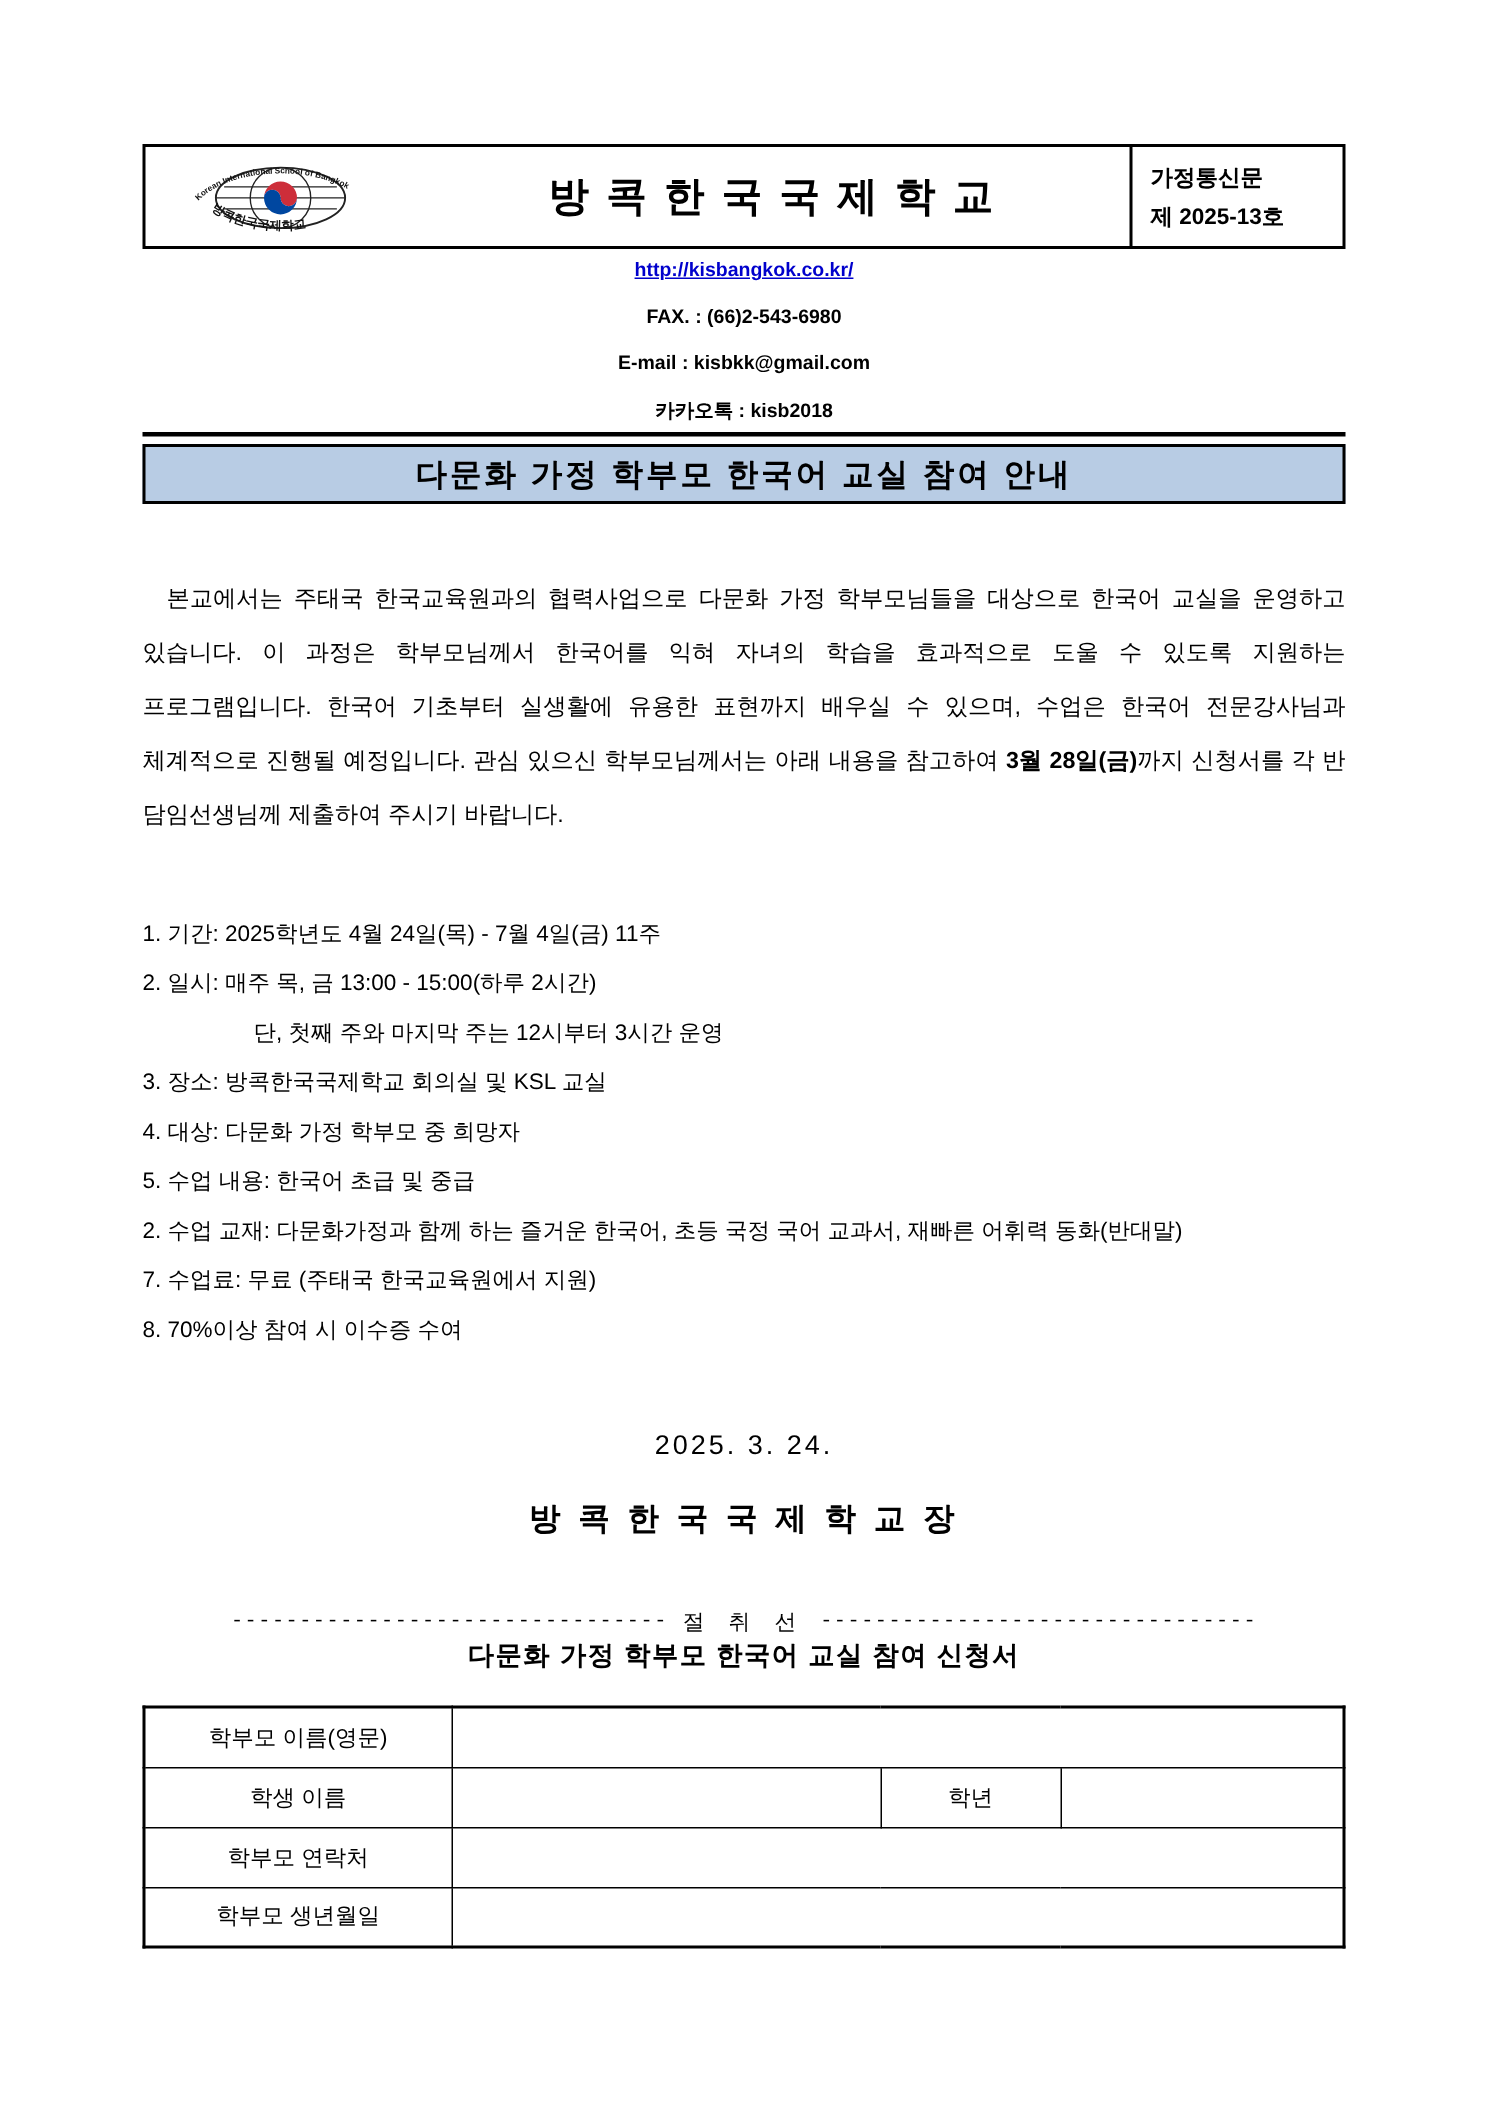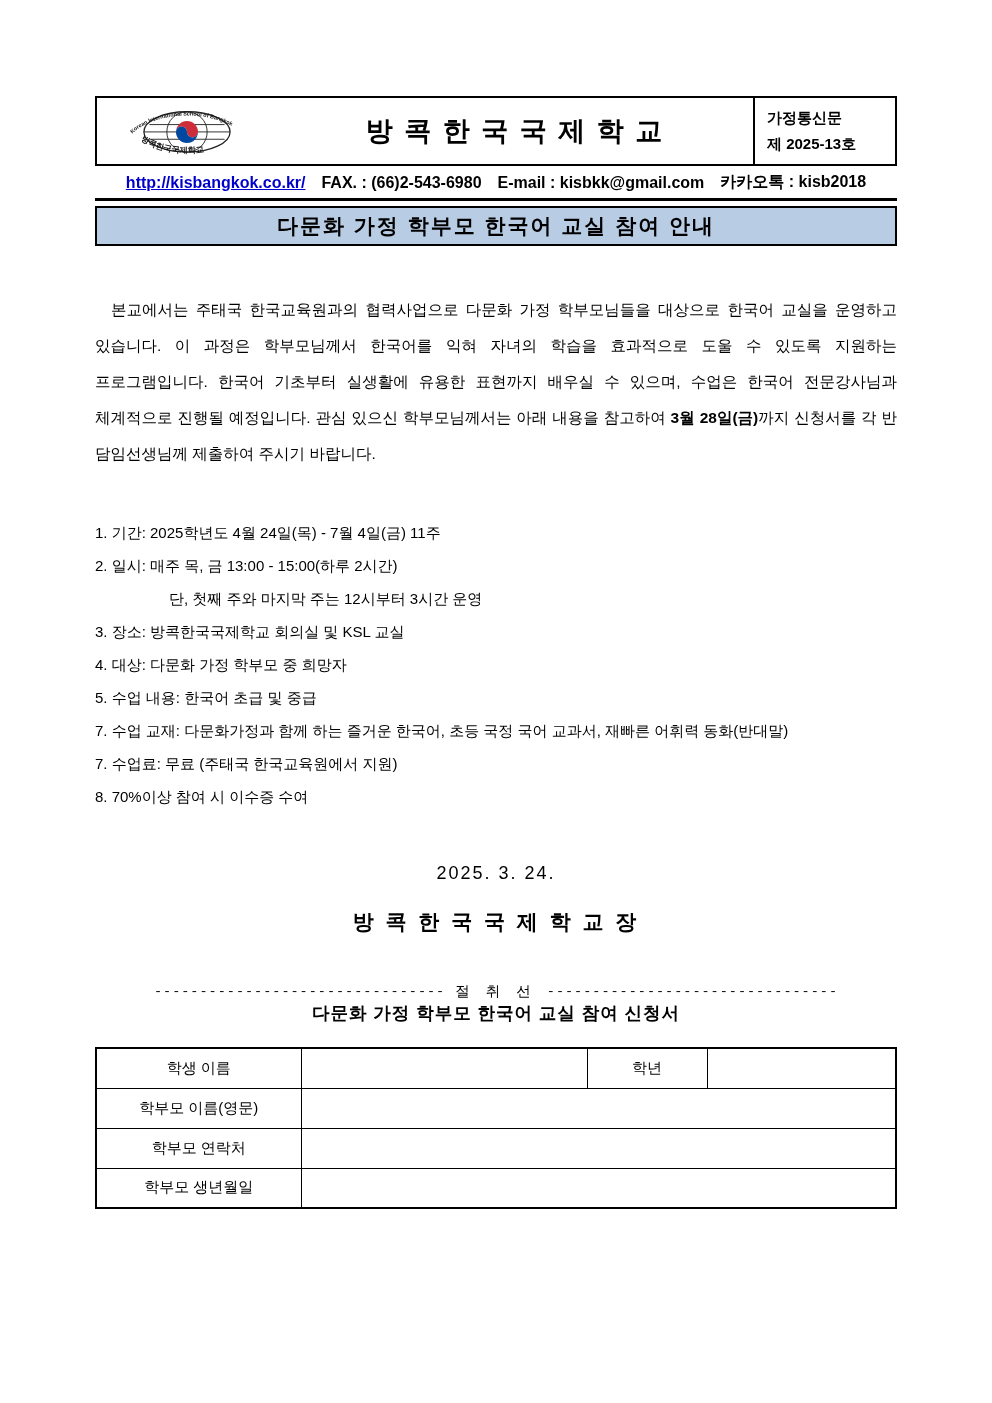--- a/index.html
+++ b/index.html
@@ -52,23 +52,24 @@
   }
 
   
   .contact-bar {
     display: flex;
     justify-content: center;
     align-items: center;
     gap: 16px;
     padding: 6px 0 5px 0;
     border-bottom: 3px solid #000;
-    font-size: 16px;
+    font-size: 13px;
     font-weight: bold;
     white-space: nowrap;
+    flex-direction: column;
   }
   .contact-bar .url {
     color: #0000cc;
     text-decoration: underline;
     cursor: pointer;
   }
 
   
   .banner {
     margin-top: 5px;
@@ -228,21 +229,21 @@
     </div>
 
 
     <div class="notice-list">
       <div class="line">1. 기간: 2025학년도 4월 24일(목) - 7월 4일(금) 11주</div>
       <div class="line">2. 일시: 매주 목, 금 13:00 - 15:00(하루 2시간)</div>
       <div class="line indent">단, 첫째 주와 마지막 주는 12시부터 3시간 운영</div>
       <div class="line">3. 장소: 방콕한국국제학교 회의실 및 KSL 교실</div>
       <div class="line">4. 대상: 다문화 가정 학부모 중 희망자</div>
       <div class="line">5. 수업 내용: 한국어 초급 및 중급</div>
-      <div class="line">7. 수업 교재: 다문화가정과 함께 하는 즐거운 한국어, 초등 국정 국어 교과서, 재빠른 어휘력 동화(반대말)</div>
+      <div class="line">2. 수업 교재: 다문화가정과 함께 하는 즐거운 한국어, 초등 국정 국어 교과서, 재빠른 어휘력 동화(반대말)</div>
       <div class="line">7. 수업료: 무료 (주태국 한국교육원에서 지원)</div>
       <div class="line">8. 70%이상 참여 시 이수증 수여</div>
     </div>
 
     <div class="issue-date">2025. 3. 24.</div>
     <div class="signer">방 콕 한 국 국 제 학 교 장</div>
 
     <div class="cut-line">
       <span class="dashes">--------------------------------</span>
       <span class="label">절 취 선</span>
@@ -253,30 +254,30 @@
 
     <table class="app-table">
       <colgroup>
         <col style="width:205px">
         <col style="width:286px">
         <col style="width:120px">
         <col>
       </colgroup>
       <tbody>
         <tr>
+          <td class="lbl">학부모 이름(영문)</td>
+          <td colspan="3"></td>
+        </tr>
+        <tr>
           <td class="lbl">학생 이름</td>
           <td></td>
           <td class="lbl">학년</td>
           <td></td>
         </tr>
         <tr>
-          <td class="lbl">학부모 이름(영문)</td>
-          <td colspan="3"></td>
-        </tr>
-        <tr>
           <td class="lbl">학부모 연락처</td>
           <td colspan="3"></td>
         </tr>
         <tr>
           <td class="lbl">학부모 생년월일</td>
           <td colspan="3"></td>
         </tr>
       </tbody>
     </table>
 

